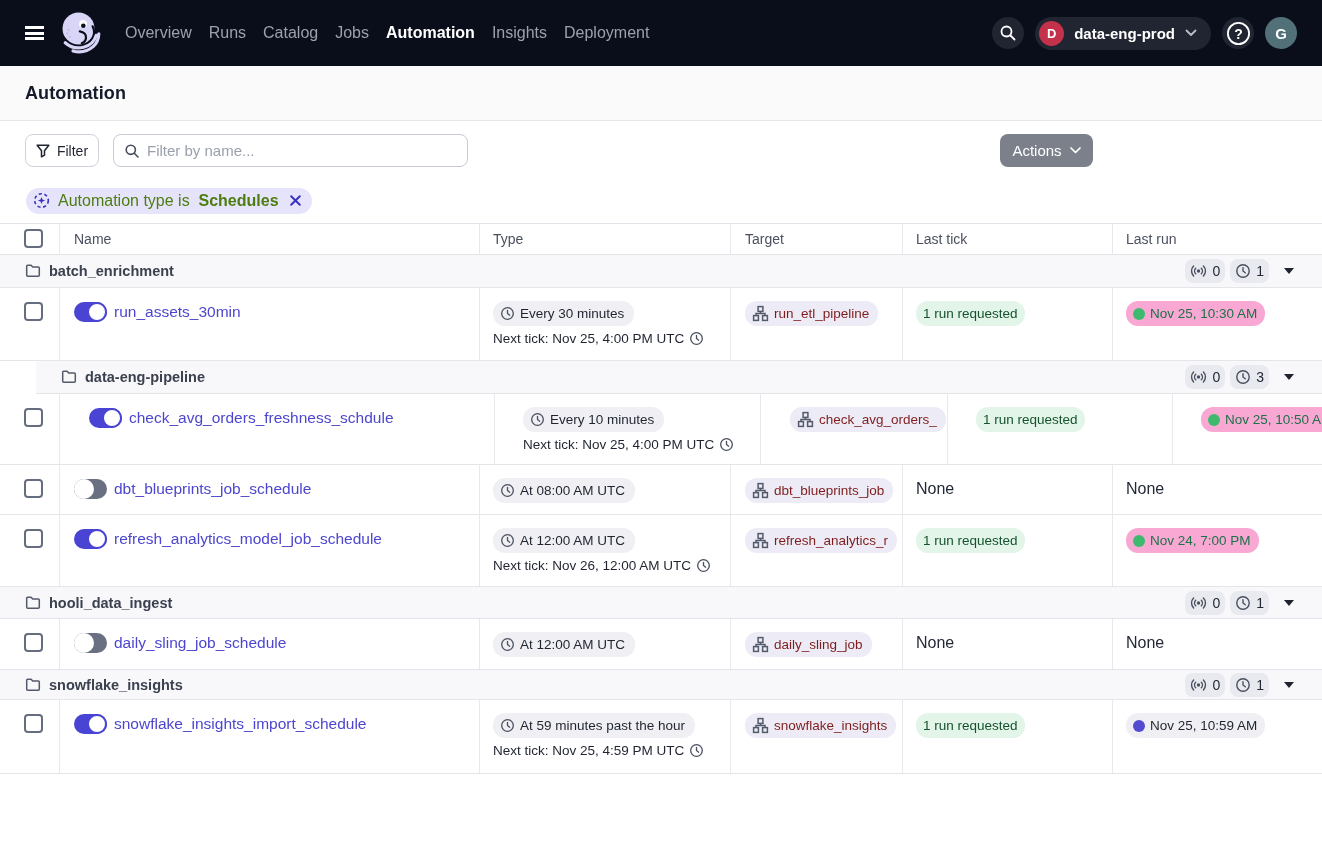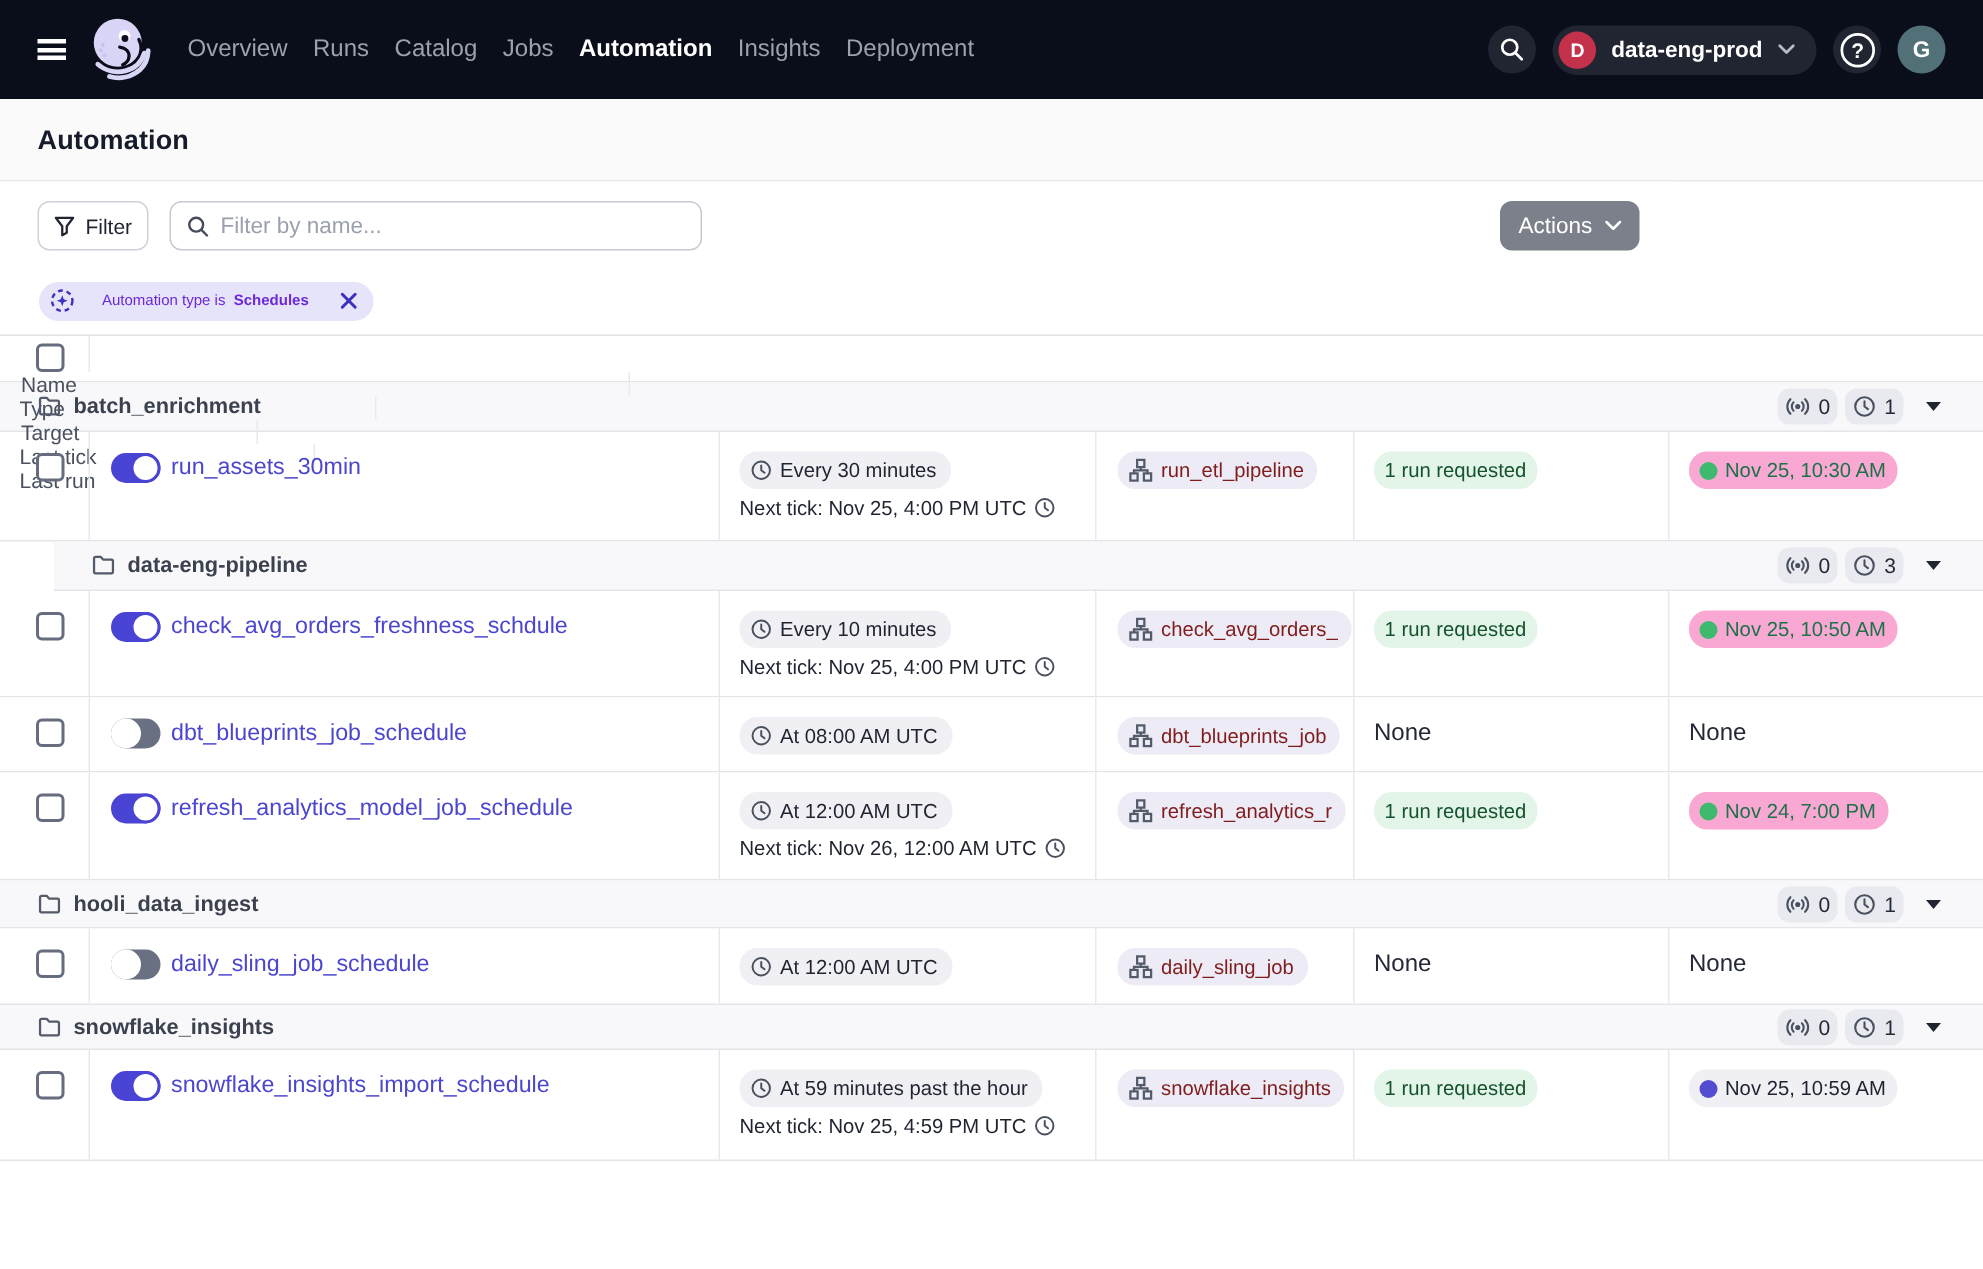--- a/index.html
+++ b/index.html
@@ -18,31 +18,31 @@
 .depl-pill .name { color:#fff; font-size:15px; font-weight:600; }
 .user-avatar { width:32px; height:32px; border-radius:50%; background:#527078; color:#fff; font-size:15px; font-weight:600; display:flex; align-items:center; justify-content:center; }
 .pagehead { width:1322px; height:55px; background:#FAFAFB; border-bottom:1px solid #E7E7EB; display:flex; align-items:center; padding:0 25px; }
 .pagehead h1 { font-size:18px; font-weight:700; color:#161B2B; letter-spacing:0.1px; }
 .toolbar { position:relative; width:1118px; height:57px; background:#fff; }
 .btn-filter { position:absolute; left:25px; top:13px; width:74px; height:33px; border:1px solid #D0D2D9; border-radius:8px; background:#fff; display:flex; align-items:center; justify-content:center; gap:7px; font-size:14px; color:#1F2430; font-weight:500; }
 .search-box { position:absolute; left:113px; top:13px; width:355px; height:33px; border:1px solid #C8CAD3; border-radius:8px; background:#fff; display:flex; align-items:center; padding:0 10px; gap:7px; }
 .search-box span { color:#9AA0AD; font-size:15px; }
 .btn-actions { position:absolute; right:25px; top:13px; width:93px; height:33px; border-radius:8px; background:#7C808A; color:#fff; display:flex; align-items:center; justify-content:center; gap:8px; font-size:15px; font-weight:500; }
 .chiprow { width:1322px; height:45px; background:#fff; display:flex; align-items:center; padding:0 26px; }
-.filterchip { height:26px; background:#E6E4FA; border-radius:13px; display:flex; align-items:center; padding:0 10px 0 7px; gap:18px; color:#6d28d9; font-size:10px; }
+.filterchip { height:26px; background:#E6E4FA; border-radius:13px; display:flex; align-items:center; padding:0 10px 0 7px; gap:8px; color:#4d7c0f; font-size:16px; }
 .filterchip b { font-weight:700; }
 .tbl { width:1322px; border-top:1px solid #E2E3E8; }
 .trow { display:flex; border-bottom:1px solid #E4E5E9; background:#fff; }
 .c0 { width:60px; flex:none; border-right:1px solid #E8E9ED; padding-left:24px; }
 .c1 { width:420px; flex:none; border-right:1px solid #E8E9ED; padding-left:14px; }
 .c2 { width:251px; flex:none; border-right:1px solid #E8E9ED; padding-left:13px; }
 .c3 { width:172px; flex:none; border-right:1px solid #E8E9ED; padding-left:14px; }
 .c4 { width:210px; flex:none; border-right:1px solid #E8E9ED; padding-left:13px; }
 .c5 { width:209px; flex:none; padding-left:13px; }
-.thead { height:31px;flex-direction:column; }
+.thead { height:31px; }
 .thead .hc { display:flex; align-items:center; font-size:14px; color:#4A505E; }
 .checkbox { width:19px; height:19px; border:2px solid #666D7E; border-radius:4px; background:#fff; margin-top:14px; flex:none; }
 .thead .checkbox { margin-top:5px; width:19px; height:19px; }
 .grow { height:33px; background:#F8F8FA; display:flex; align-items:center; padding:0 28px 0 25px; border-bottom:1px solid #E4E5E9; }
 .grow .gname { display:flex; align-items:center; gap:8px; font-size:14.5px; font-weight:700; color:#3B414F; }
 .grow .gright { margin-left:auto; display:flex; align-items:center; gap:5px; }
 .gbadge { height:24px; background:#E9EAEF; border-radius:8px; display:flex; align-items:center; padding:0 5px; gap:5px; font-size:14px; color:#232936; }
 .caret { width:0; height:0; border-left:5.5px solid transparent; border-right:5.5px solid transparent; border-top:6.5px solid #1F2430; margin-left:10px; }
 .namecell { display:flex; align-items:center; gap:7px; padding-top:14px; }
 .toggle { width:33px; height:20px; border-radius:10px; position:relative; flex:none; }
@@ -263,21 +263,21 @@
       <div class="gbadge">
           <svg width="16" height="16" viewBox="0 0 16 16" style="flex:none">
             <circle cx="8" cy="8" r="6.2" stroke="#49505F" stroke-width="1.4" fill="none"></circle>
             <path d="M8 4.6 V8 L10.3 9.8" stroke="#49505F" stroke-width="1.4" fill="none" stroke-linecap="round" stroke-linejoin="round"></path>
           </svg>
           <span>3</span>
         </div>
       <div class="caret"></div>
     </div>
   </div>
-  <div class="trow" style="height:71px;">
+  <div class="trow" style="height:71px;gap:15px;">
     <div class="c0">
         <div class="checkbox"></div>
       </div>
     <div class="c1">
         <div class="namecell">
           <div class="toggle on">
             <div class="knob"></div>
           </div>
           <a class="sched">check_avg_orders_freshness_schdule</a>
         </div>

